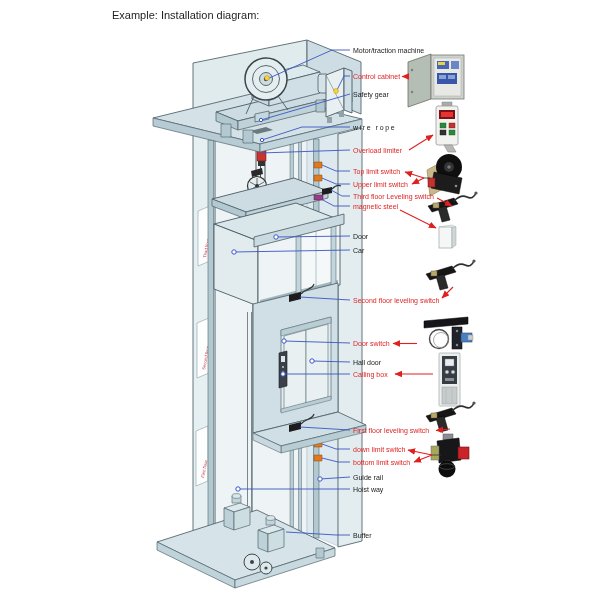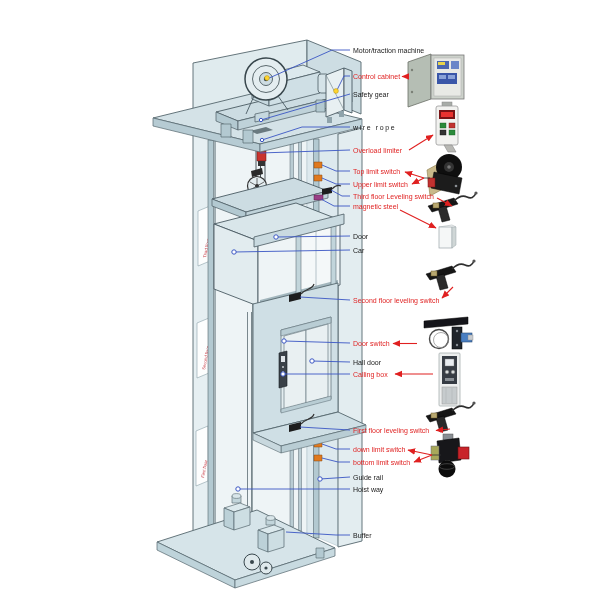--- a/index.html
+++ b/index.html
@@ -339,20 +339,21 @@
     <line x1="453" y1="287" x2="442" y2="298" marker-end="url(#ah)"></line>
     <line x1="417" y1="343.5" x2="393" y2="343.5" marker-end="url(#ah)"></line>
     <line x1="433" y1="374" x2="395" y2="374" marker-end="url(#ah)"></line>
     <line x1="450" y1="429" x2="436" y2="430.5" marker-end="url(#ah)"></line>
     <line x1="432" y1="455" x2="408" y2="450" marker-end="url(#ah)"></line>
     <line x1="432" y1="455" x2="414" y2="462" marker-end="url(#ah)"></line>
     <line x1="432" y1="455" x2="441" y2="455" stroke="#333" stroke-width="0.8"></line>
   </g>
 </svg>
 
+<div id="title">Example: Installation diagram:</div>
 
 <div class="lbl lb" style="top:46px">Motor/traction machine</div>
 <div class="lbl lr" style="top:72px">Control cabinet</div>
 <div class="lbl lb" style="top:90px">Safety gear</div>
 <div class="lbl lb sp" style="top:123px">wire rope</div>
 <div class="lbl lr" style="top:146px">Overload limiter</div>
 <div class="lbl lr" style="top:167px">Top limit switch</div>
 <div class="lbl lr" style="top:180px">Upper limit switch</div>
 <div class="lbl lr" style="top:192px">Third floor Leveling switch</div>
 <div class="lbl lr" style="top:202px">magnetic steel</div>

